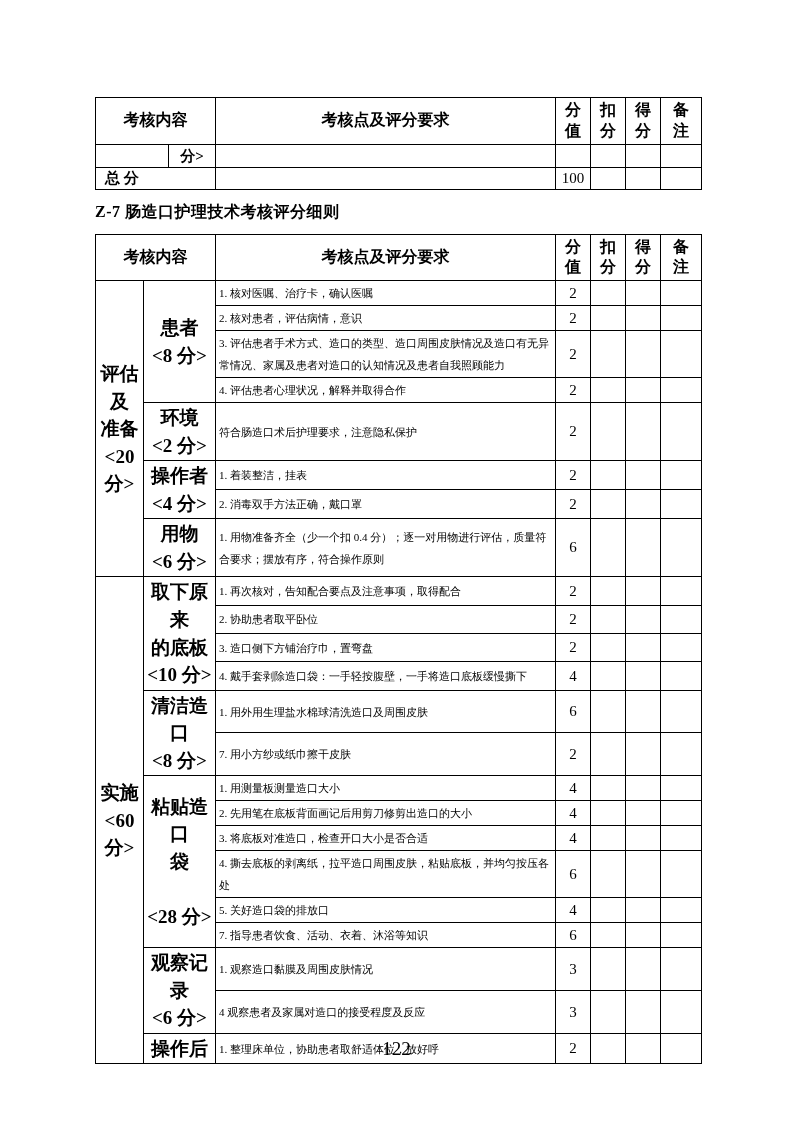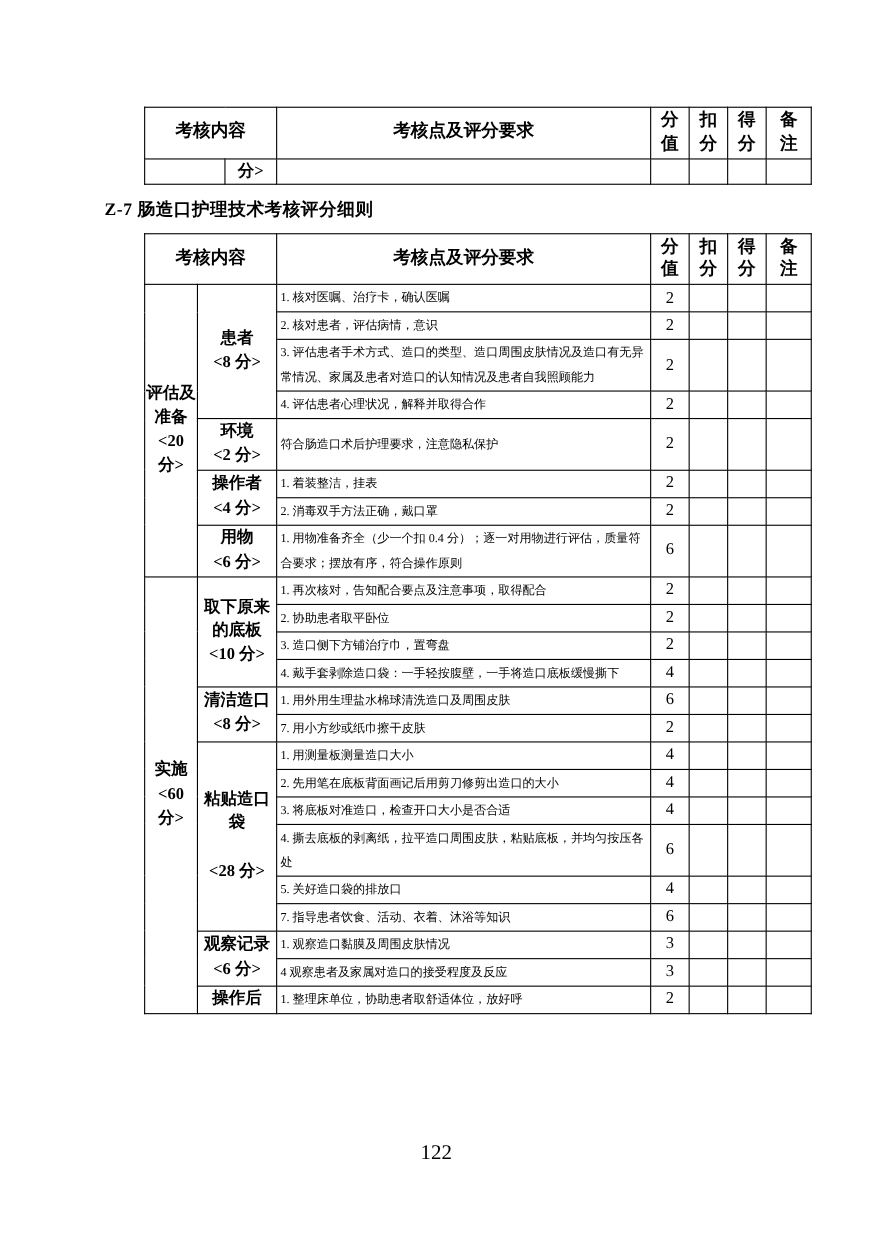--- a/index.html
+++ b/index.html
@@ -3,29 +3,29 @@
 <meta charset="utf-8">
 <style>
   html, body { margin: 0; padding: 0; }
   body {
     width: 793px; height: 1122px;
     background: #ffffff; color: #000000;
     position: relative;
     font-family: "Liberation Serif", "DejaVu Serif", serif;
   }
   .sheet { position: absolute; left: 95px; top: 97px; width: 608px; }
-  table.grid { border-collapse: collapse; table-layout: fixed; width: 606px; margin-left: 36px; }
+  table.grid { border-collapse: collapse; table-layout: fixed; width: 606px; }
   .grid td, .grid th { border: 1px solid #000; overflow: hidden; vertical-align: middle; }
   .grid th {
     font-weight: bold; text-align: center;
     white-space: pre-line; font-size: 16px; line-height: 1.3; padding: 2px 0;
   }
   .group-cell, .subgroup-cell {
     font-weight: bold; text-align: center; white-space: pre-line;
-    font-size: 15px; line-height: 1.45; padding: 1px 0;
+    font-size: 19px; line-height: 1.45; padding: 1px 0;
   }
   .content-cell { font-size: 11px; line-height: 22px; text-align: left; padding: 1px 3px; }
   .score-cell { font-size: 15px; text-align: center; }
   .blank-cell { }
   .top-table .content-cell, .top-table .score-cell { line-height: 19px; padding-top: 0; padding-bottom: 0; }
   .top-table .partial-cell { font-weight: bold; text-align: center; font-size: 15px; line-height: 20px; }
   .total-cell { font-weight: bold; font-size: 15px; text-align: left; padding: 1px 2px 1px 9px; line-height: 19px; }
   .doc-title { text-align: left; font-weight: bold; font-size: 16px; margin: 12px 0 11px 0; letter-spacing: 0.5px; }
   .page-number { position: absolute; left: 0; right: 0; top: 1038px; text-align: center; font-size: 19px; }
 </style>
@@ -59,20 +59,28 @@
     </tr>
     <tr>
       <td class="blank-cell"></td>
       <td class="partial-cell">分&gt;</td>
       <td class="content-cell"></td>
       <td class="score-cell"></td>
       <td class="blank-cell"></td>
       <td class="blank-cell"></td>
       <td class="blank-cell"></td>
     </tr>
+    <tr>
+      <td colspan="2" class="total-cell">总  分</td>
+      <td class="content-cell"></td>
+      <td class="score-cell">100</td>
+      <td class="blank-cell"></td>
+      <td class="blank-cell"></td>
+      <td class="blank-cell"></td>
+    </tr>
   </tbody>
     </table>
 
   <div class="doc-title">Z-7 肠造口护理技术考核评分细则</div>
 
   <table class="grid main-table">
     <colgroup>
         <col style="width:48px">
         <col style="width:72px">
         <col style="width:340px">

